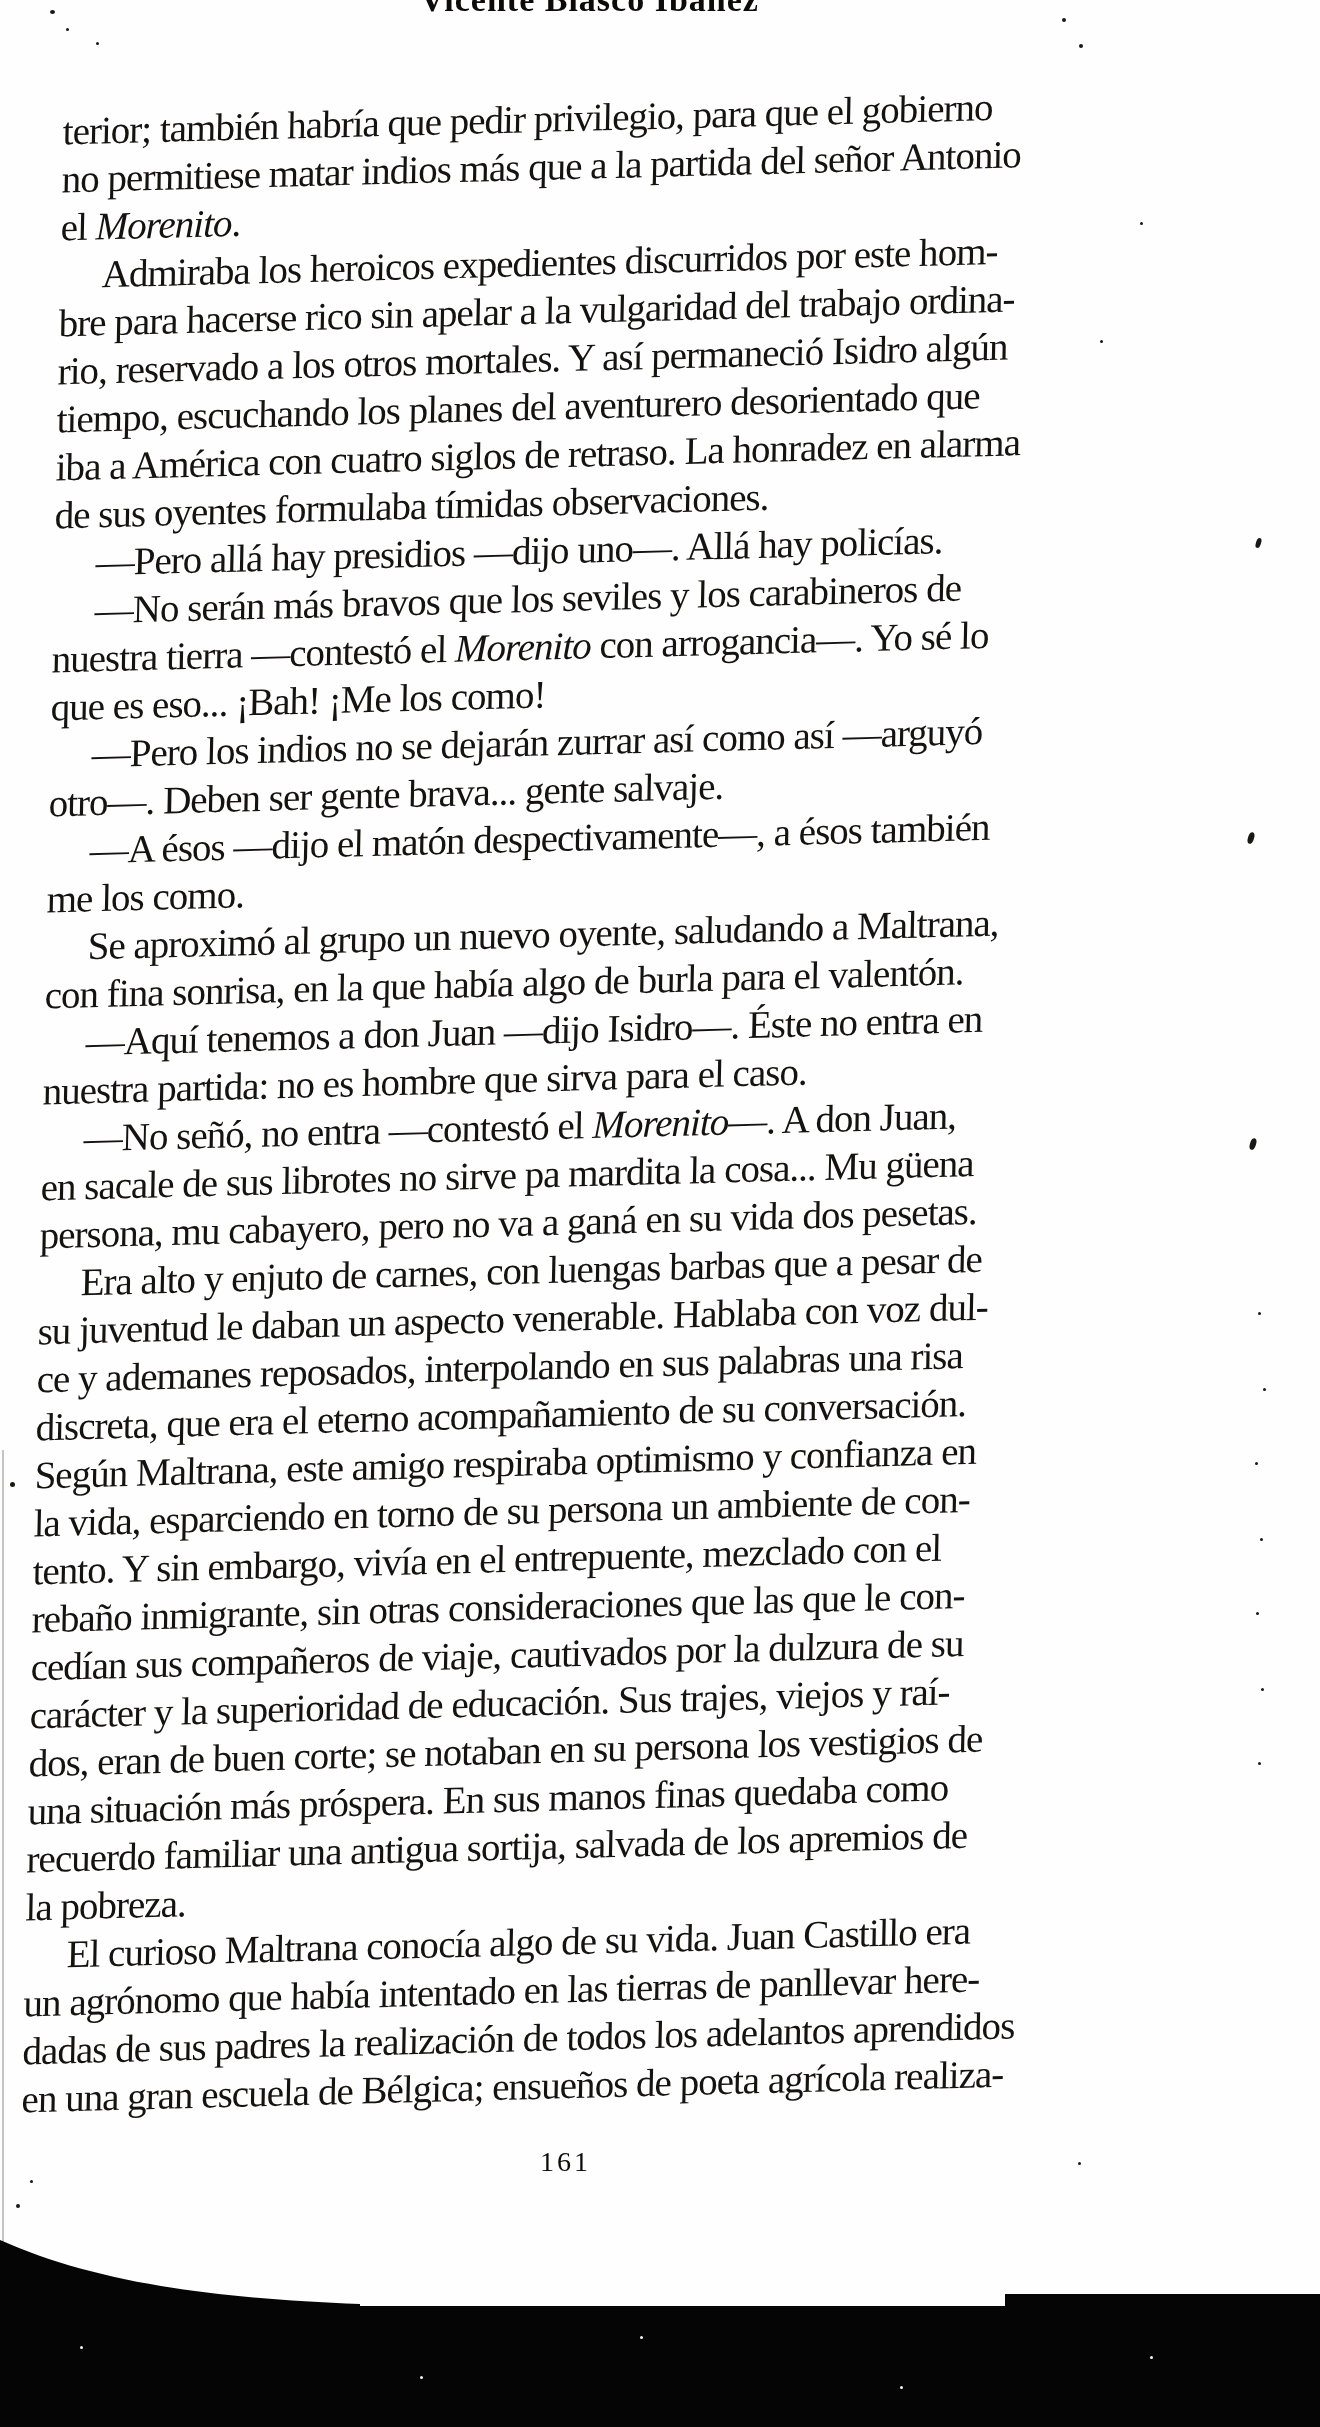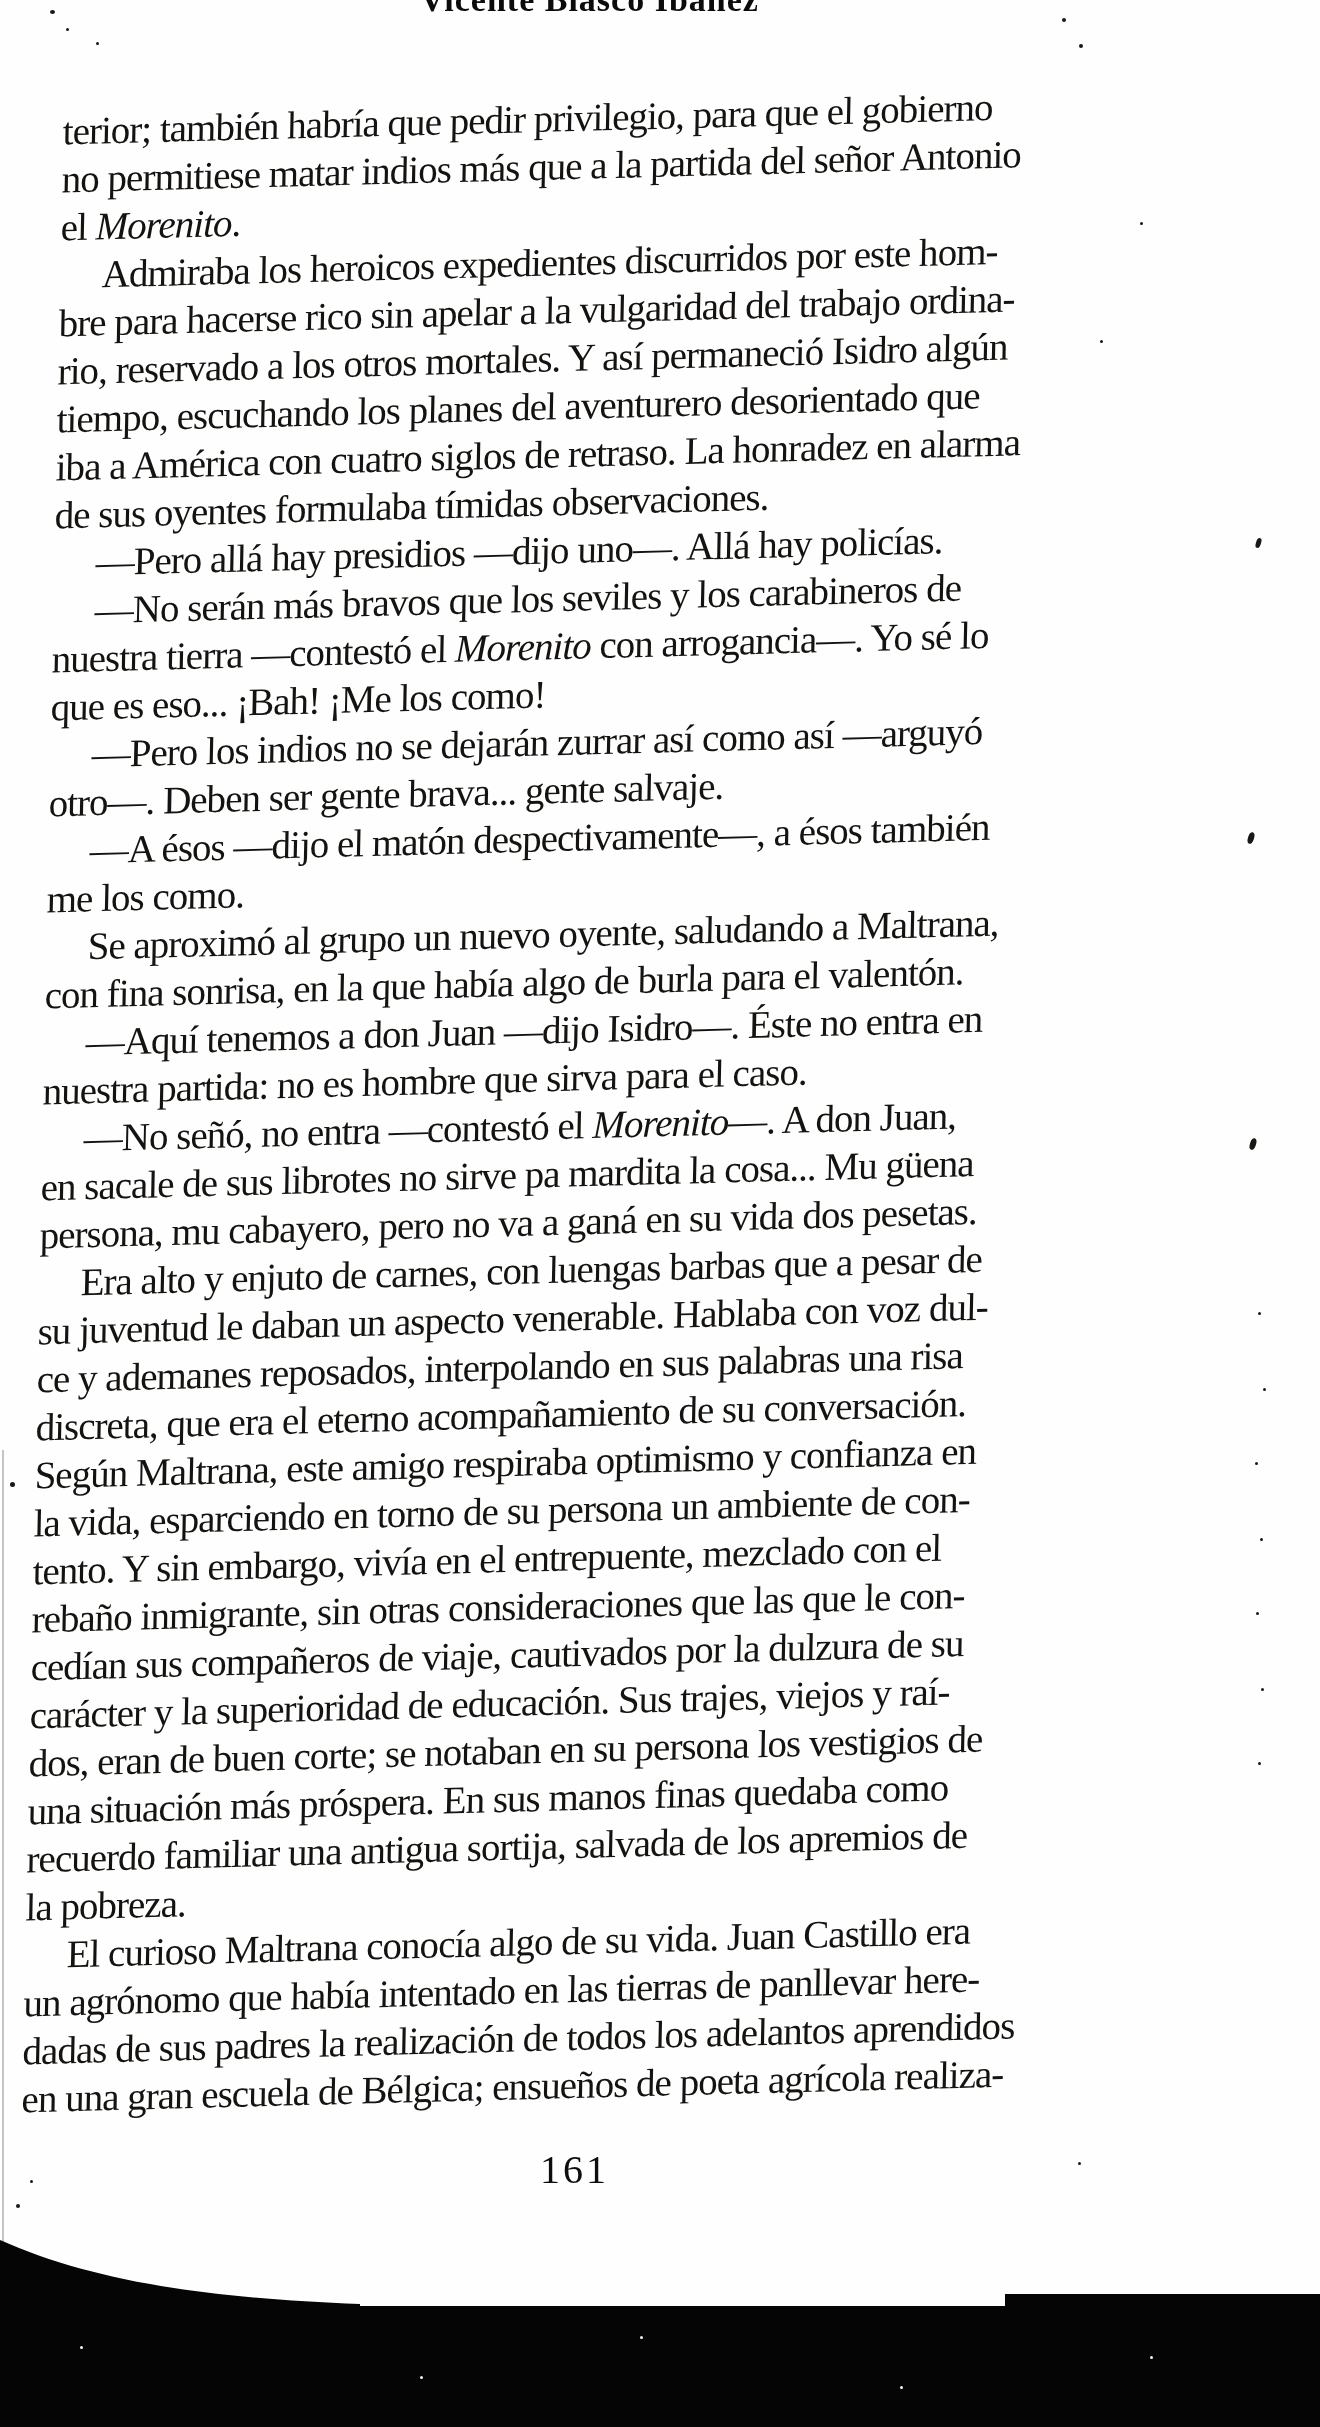--- a/index.html
+++ b/index.html
@@ -44,21 +44,21 @@
     white-space: pre;
     text-indent: 42px;
     font-weight: normal;
   }
   .para.noindent { text-indent: 0; }
   .para i { font-style: italic; }
   .pagenum {
     position: absolute;
     left: 540px;
     top: 2146px;
-    font-size: 40px;
+    font-size: 28px;
     letter-spacing: 3px;
     color: #0e0d0b;
   }
   
   .gutter-band {
     position: absolute;
     left: 0; right: 0;
     top: 2306px;
     height: 121px;
     background: #050505;

